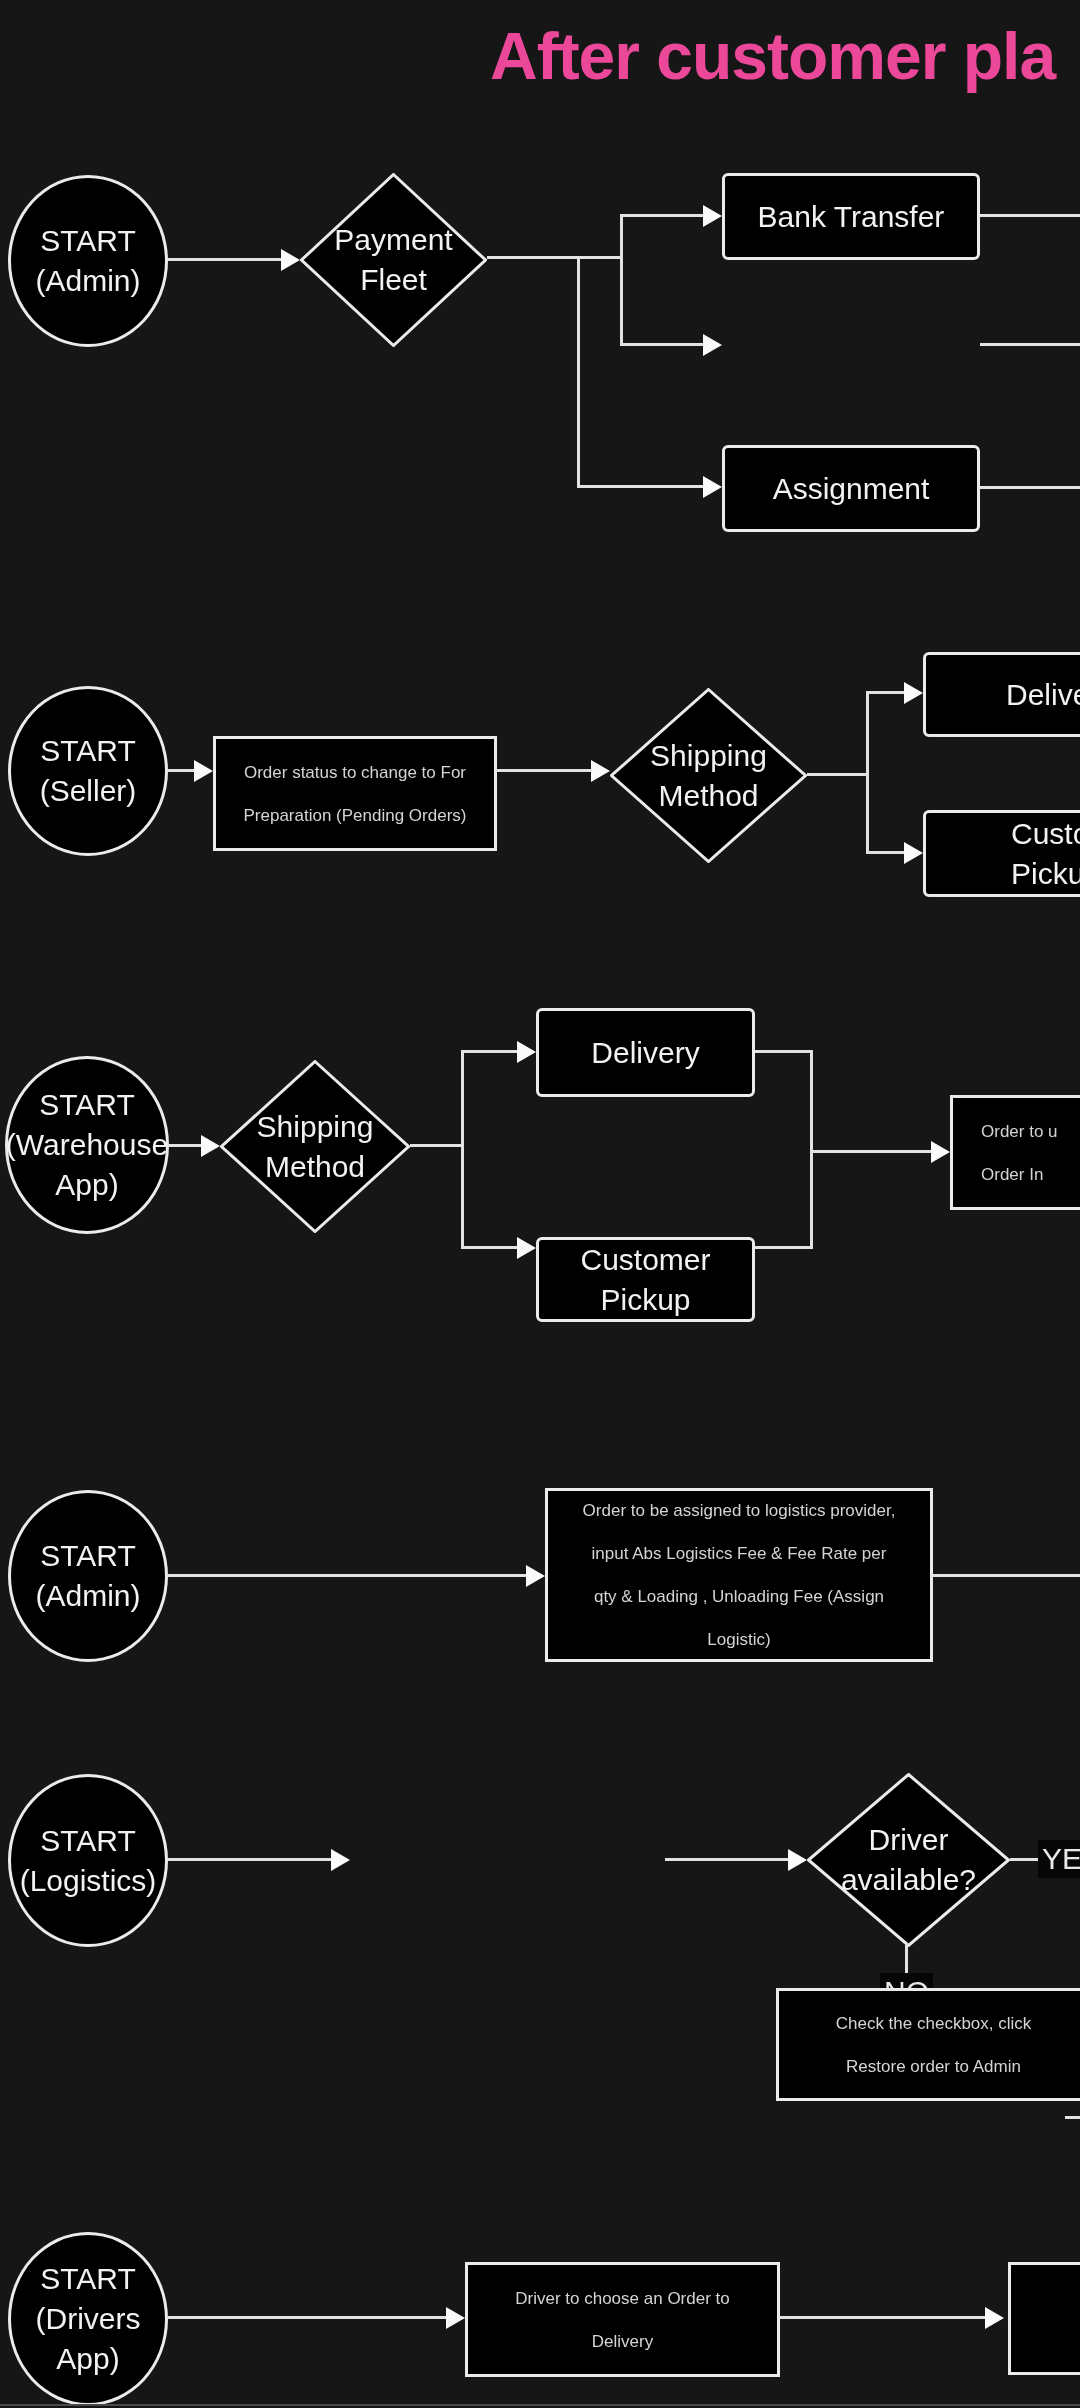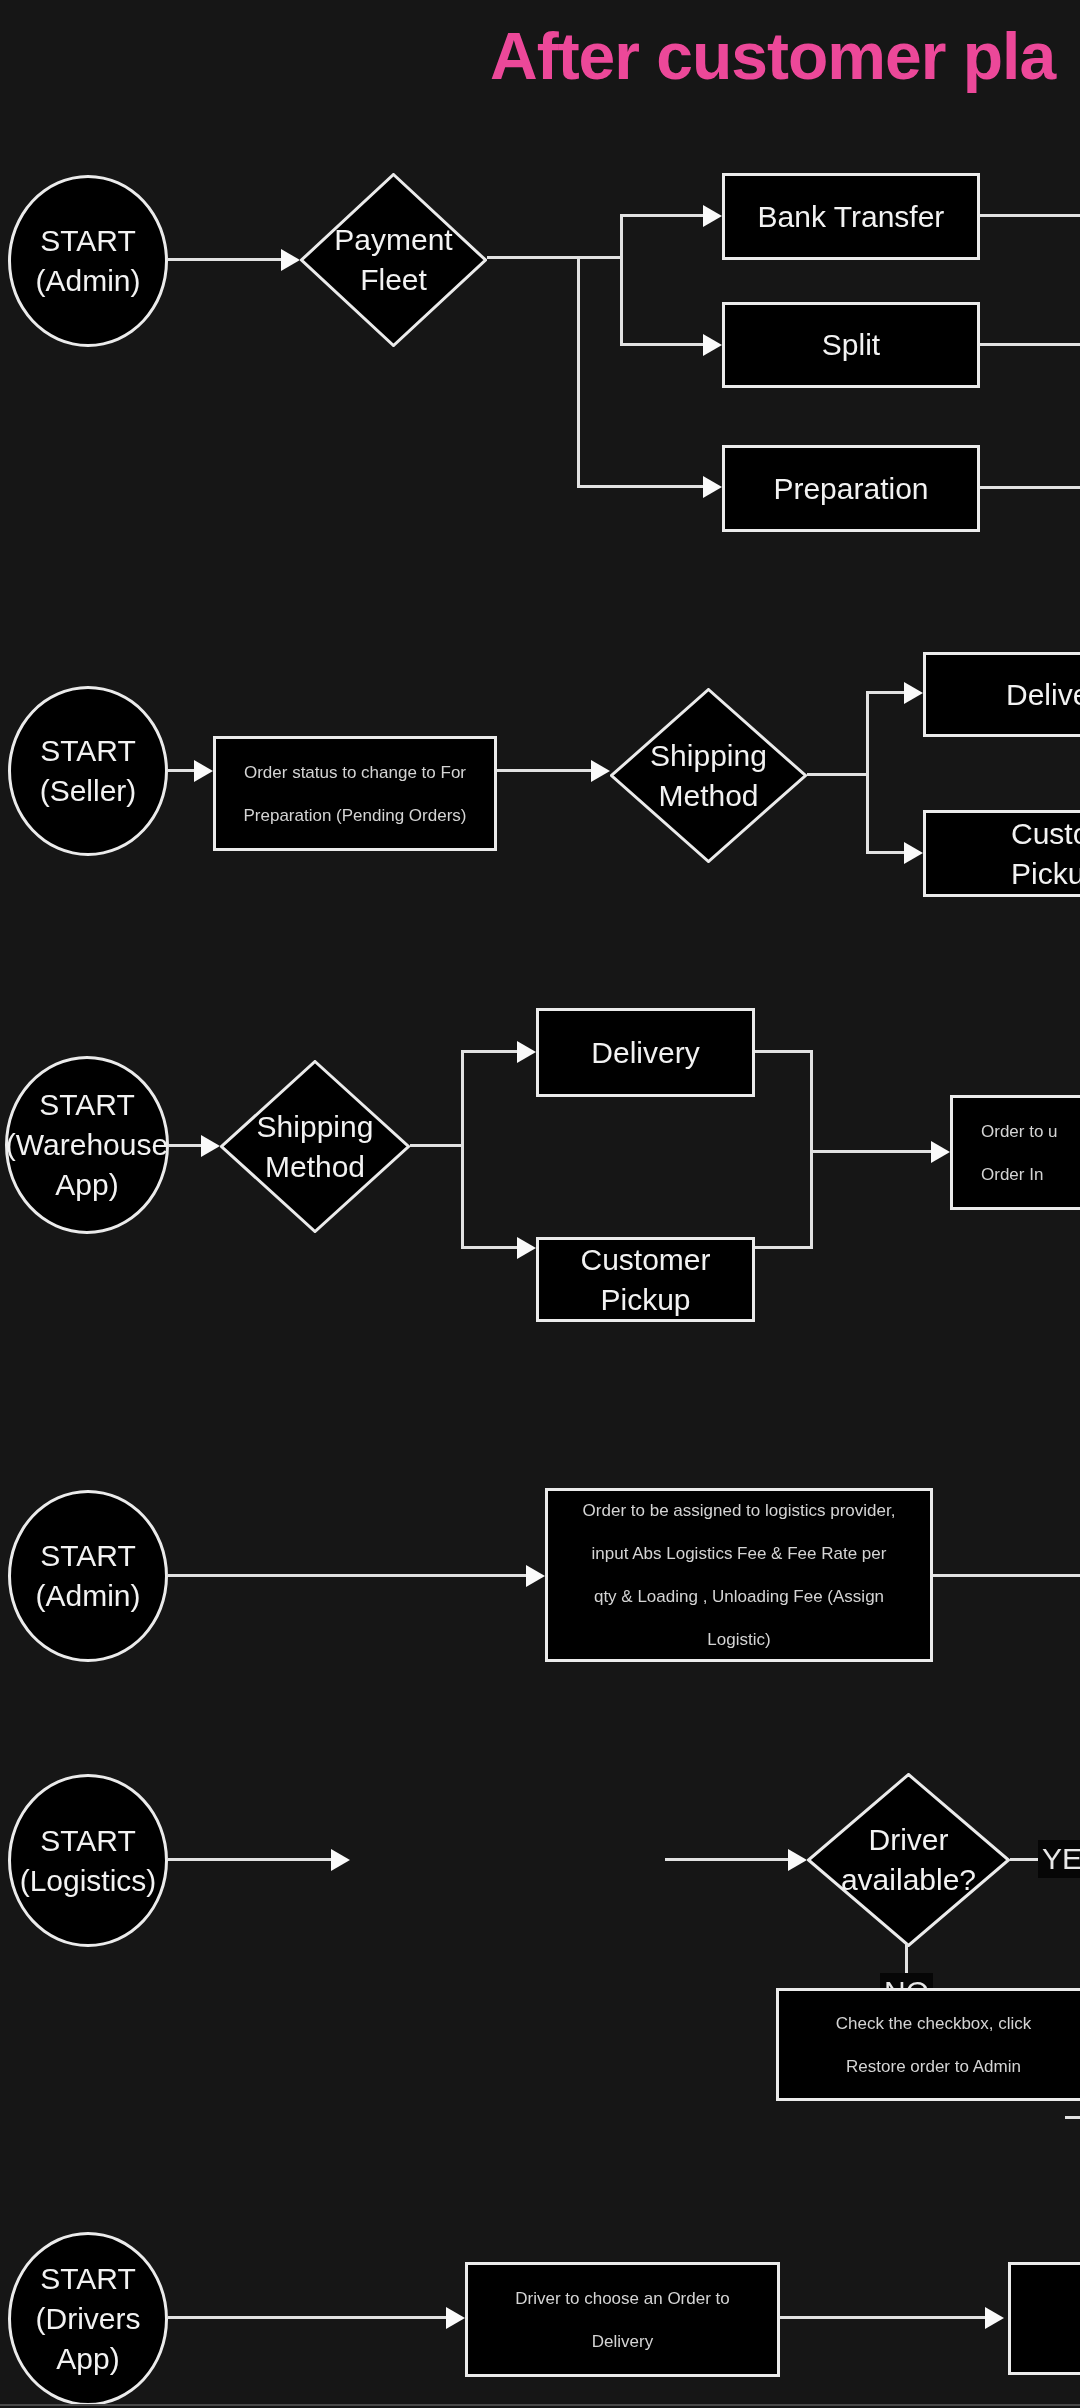--- a/index.html
+++ b/index.html
@@ -10,21 +10,21 @@
   .title{
     position:absolute;white-space:nowrap;font-size:66px;font-weight:bold;
     color:#ec4899;letter-spacing:-1px;
   }
   .node{
     position:absolute;background:#000;border:3px solid #ebebeb;box-sizing:border-box;
     display:flex;align-items:center;justify-content:center;text-align:center;
     white-space:pre-line;
   }
   .circle{border-radius:50%;font-size:30px;line-height:40px;color:#f2f2f2;}
-  .optbox{font-size:30px;line-height:40px;color:#f2f2f2;}
+  .optbox{font-size:30px;line-height:40px;color:#f2f2f2;border-radius:6px;}
   .smallbox{font-size:17px;line-height:43px;color:#d4d4d4;}
   .cutbox{justify-content:flex-start;text-align:left;}
   .diamond{position:absolute;}
   .diamond svg{position:absolute;left:0;top:0;display:block;}
   .dlabel{
     position:absolute;inset:0;display:flex;align-items:center;justify-content:center;
     text-align:center;white-space:pre-line;font-size:30px;line-height:40px;color:#f2f2f2;
   }
   .hl{position:absolute;height:3px;background:#e2e2e2;}
   .vl{position:absolute;width:3px;background:#e2e2e2;}
@@ -64,22 +64,21 @@
   <div class="vl" style="left:620px;top:215px;height:131px;"></div>
   <div class="vl" style="left:577px;top:257px;height:230px;"></div>
   <div class="hl" style="left:620px;top:214px;width:85px;"></div>
   <div class="ar" style="left:703px;top:205px;"></div>
   <div class="hl" style="left:620px;top:343px;width:85px;"></div>
   <div class="ar" style="left:703px;top:334px;"></div>
   <div class="hl" style="left:577px;top:485px;width:128px;"></div>
   <div class="ar" style="left:703px;top:476px;"></div>
 
   <div class="node optbox" style="left:722px;top:173px;width:258px;height:87px;">Bank Transfer</div>
-  <div class="node optbox" style="left:722px;top:302px;width:258px;height:86px;">Split</div>
-  <div class="node optbox" style="left:722px;top:445px;width:258px;height:87px;">Preparation</div>
+  <div class="node optbox" style="left:722px;top:445px;width:258px;height:87px;">Assignment</div>
 
   <div class="hl" style="left:980px;top:214px;width:100px;"></div>
   <div class="hl" style="left:980px;top:343px;width:100px;"></div>
   <div class="hl" style="left:980px;top:486px;width:100px;"></div>
 
   <div class="node circle" style="left:8px;top:686px;width:160px;height:170px;">START
 (Seller)</div>
   <div class="hl" style="left:168px;top:769px;width:28px;"></div>
   <div class="ar" style="left:194px;top:760px;"></div>
 

